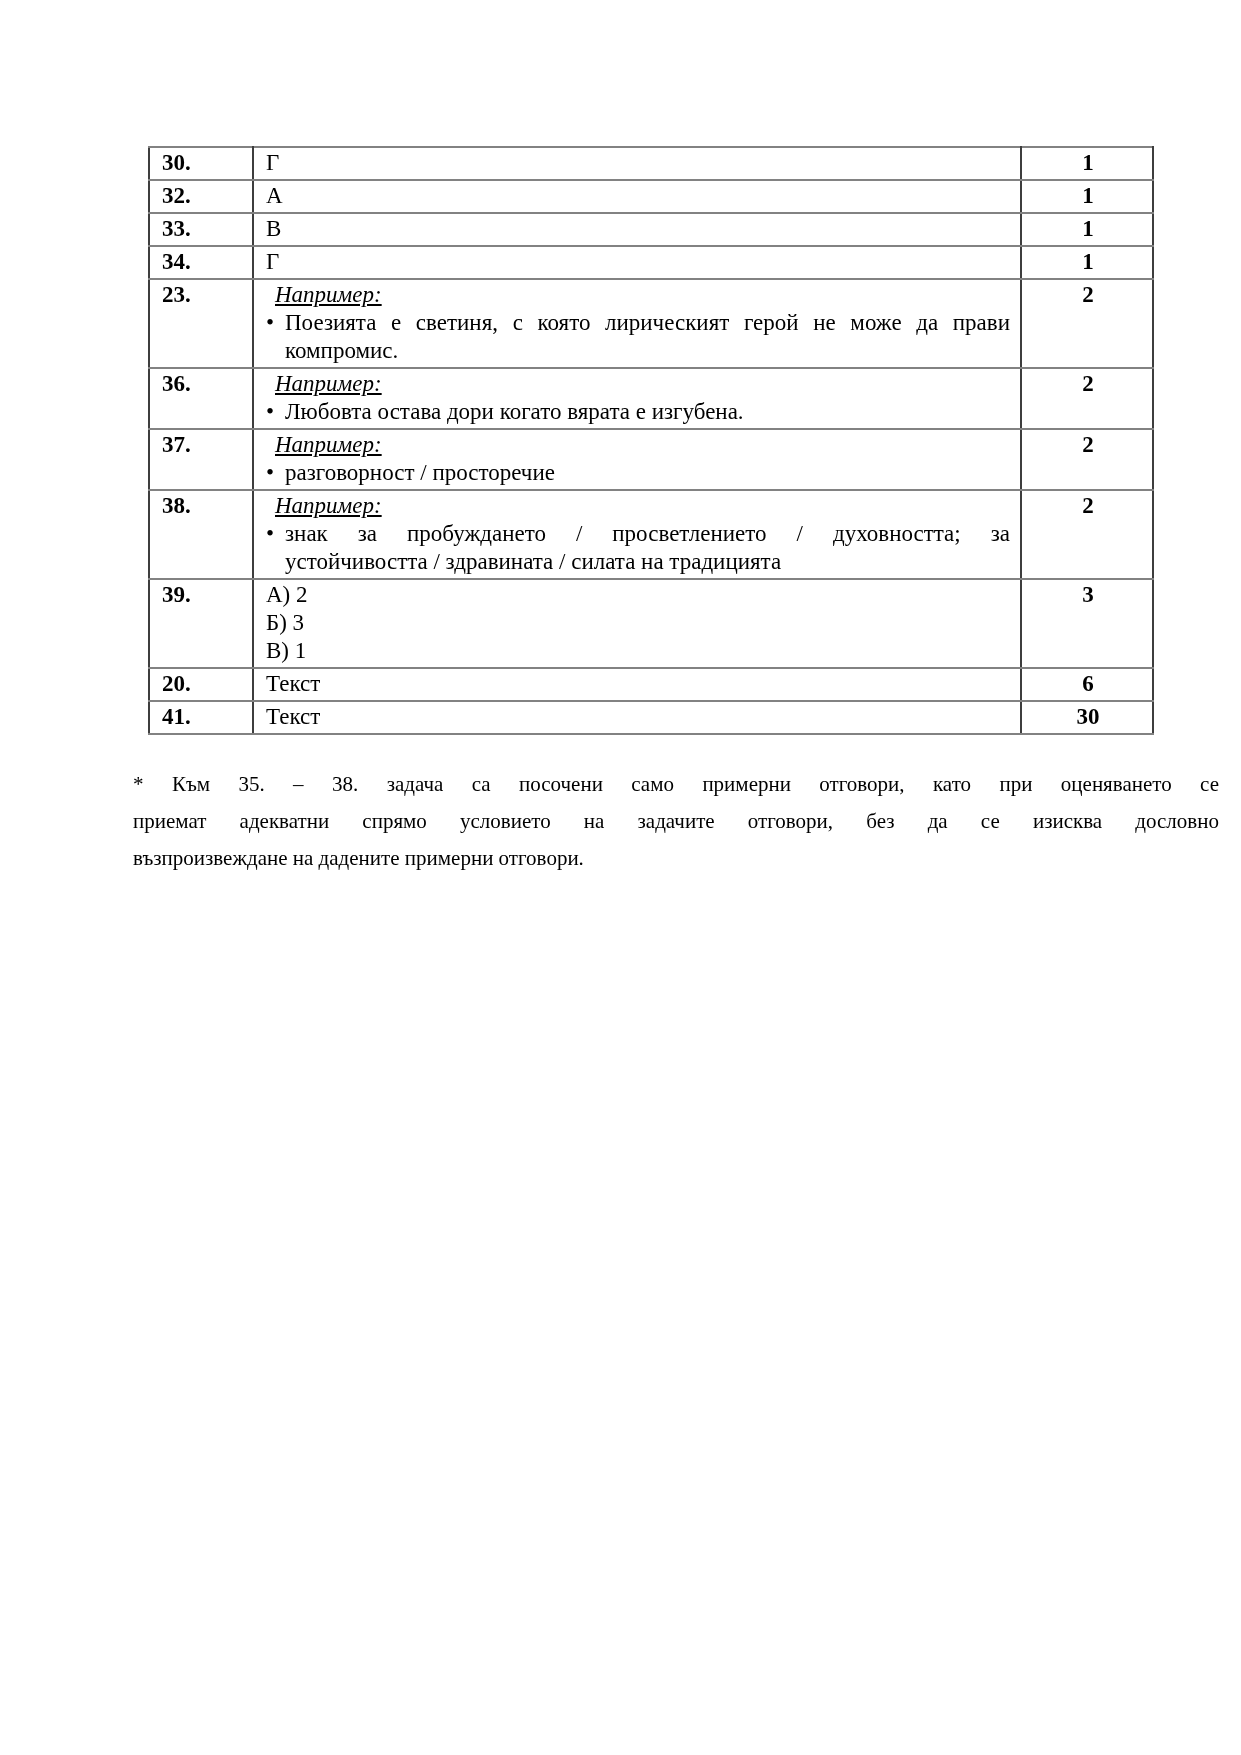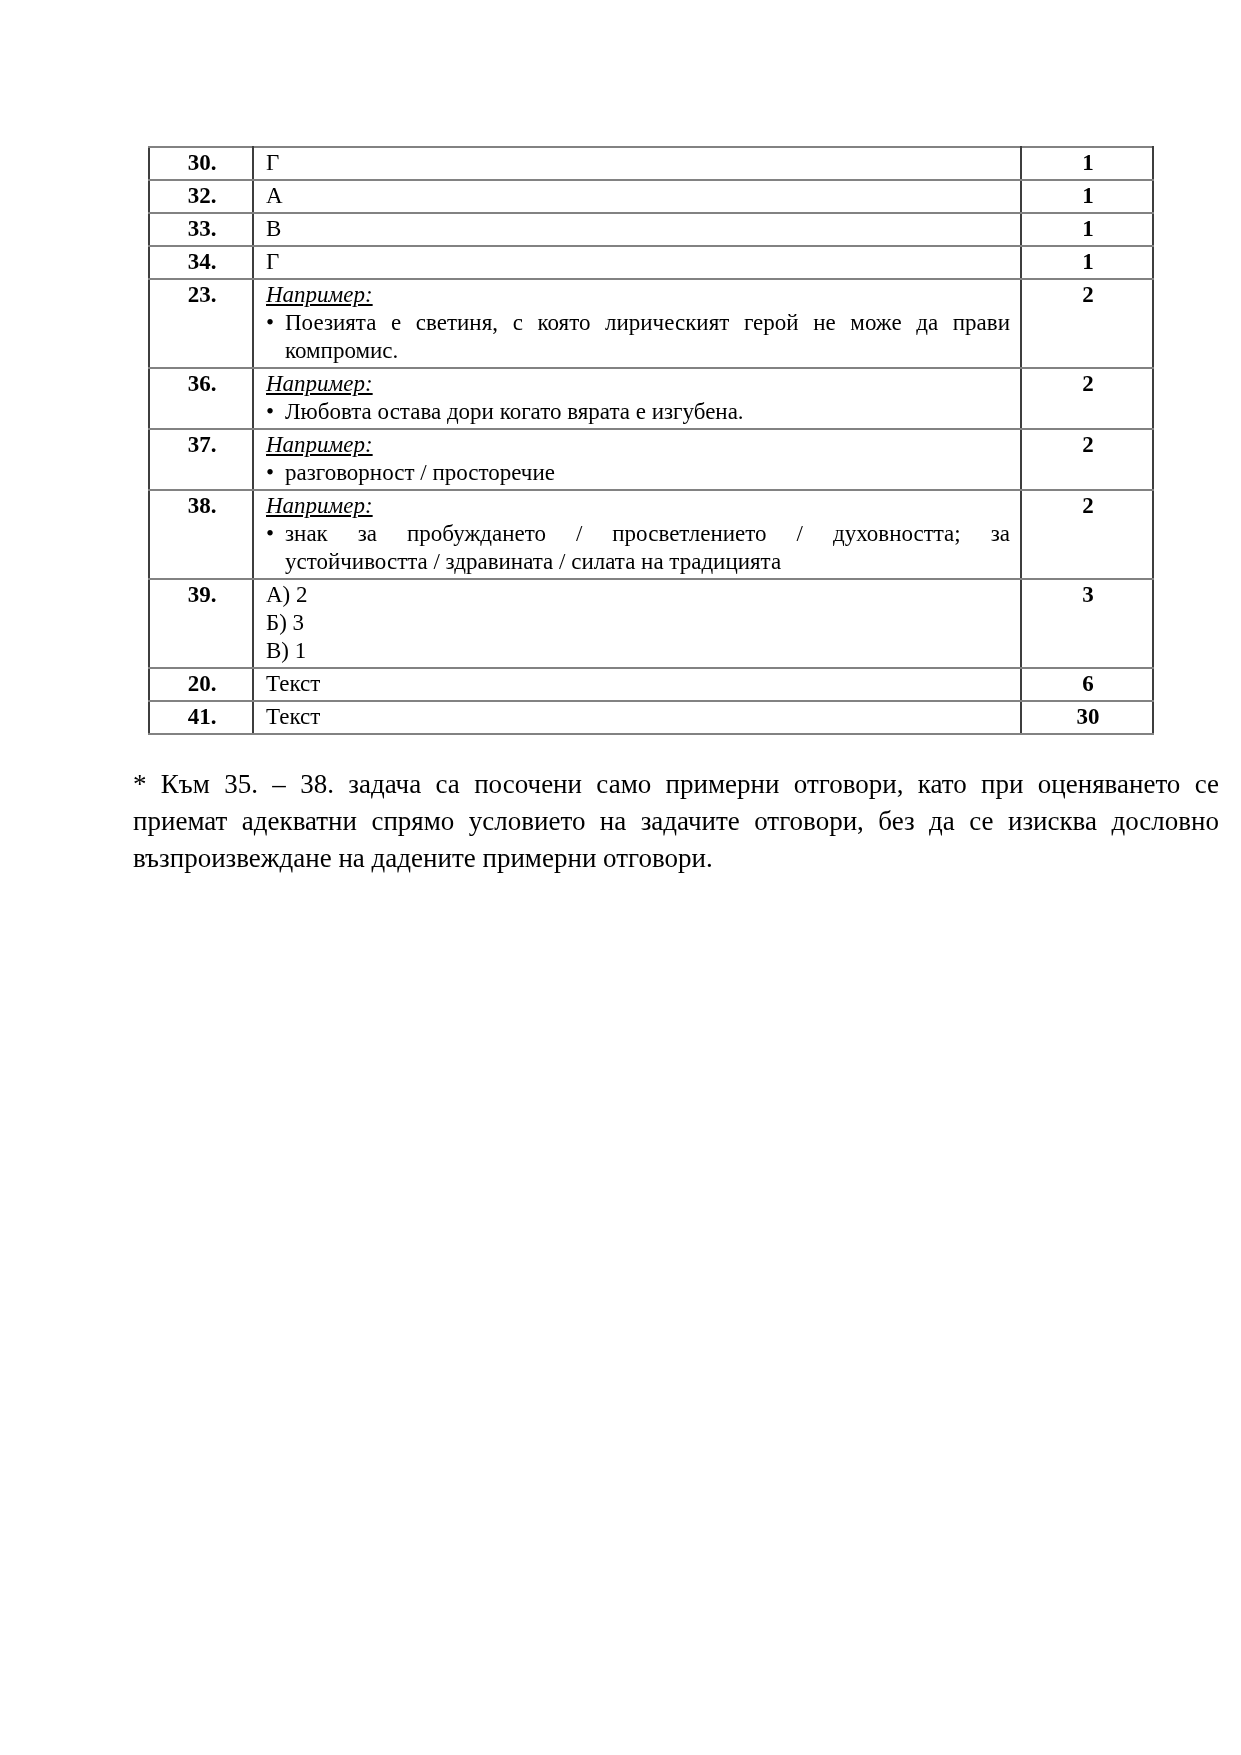--- a/index.html
+++ b/index.html
@@ -29,34 +29,34 @@
   table.answer-table td {
     border-top: 2px solid #828282;
     border-bottom: 2px solid #828282;
     border-left: 2px solid #3e3e3e;
     border-right: 2px solid #3e3e3e;
     vertical-align: top;
     padding: 1px 10px 2px 12px;
     overflow: hidden;
   }
   td.num-cell {
-    text-align: center;
     font-weight: bold;
     padding-left: 2px;
     padding-right: 14px;
   }
   td.pts-cell {
     text-align: center;
     font-weight: bold;
     padding-left: 2px;
     padding-right: 4px;
   }
   .example-label {
     font-style: italic;
     text-decoration: underline;
+    margin-left: 9px;
   }
   .bullet {
     position: relative;
     padding-left: 19px;
   }
   .bullet .marker {
     position: absolute;
     left: 0;
     top: 0;
   }
@@ -67,21 +67,21 @@
   .jline-last {
     text-align: right;
     text-align-last: left;
   }
   .answer-line { text-align: left; }
   .footnote {
     position: absolute;
     left: 133px;
     top: 766px;
     width: 1086px;
-    font-size: 27px;
+    font-size: 21px;
     line-height: 37px;
   }
   .footnote .fline {
     text-align: justify;
     text-align-last: justify;
   }
   .footnote .fline.last {
     text-align-last: left;
   }
 </style>

